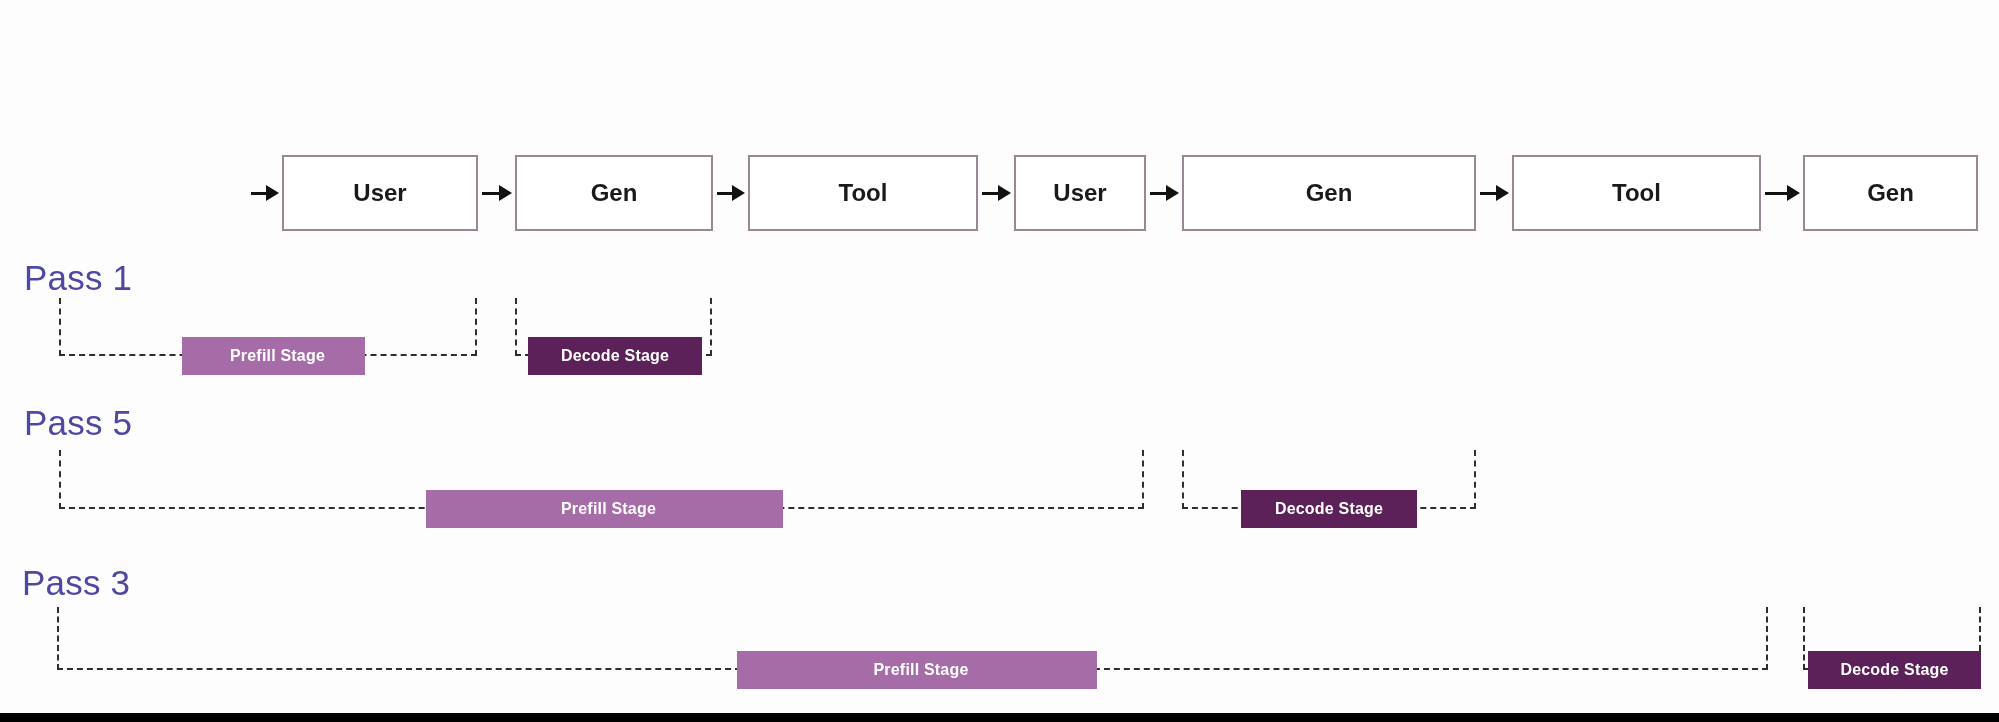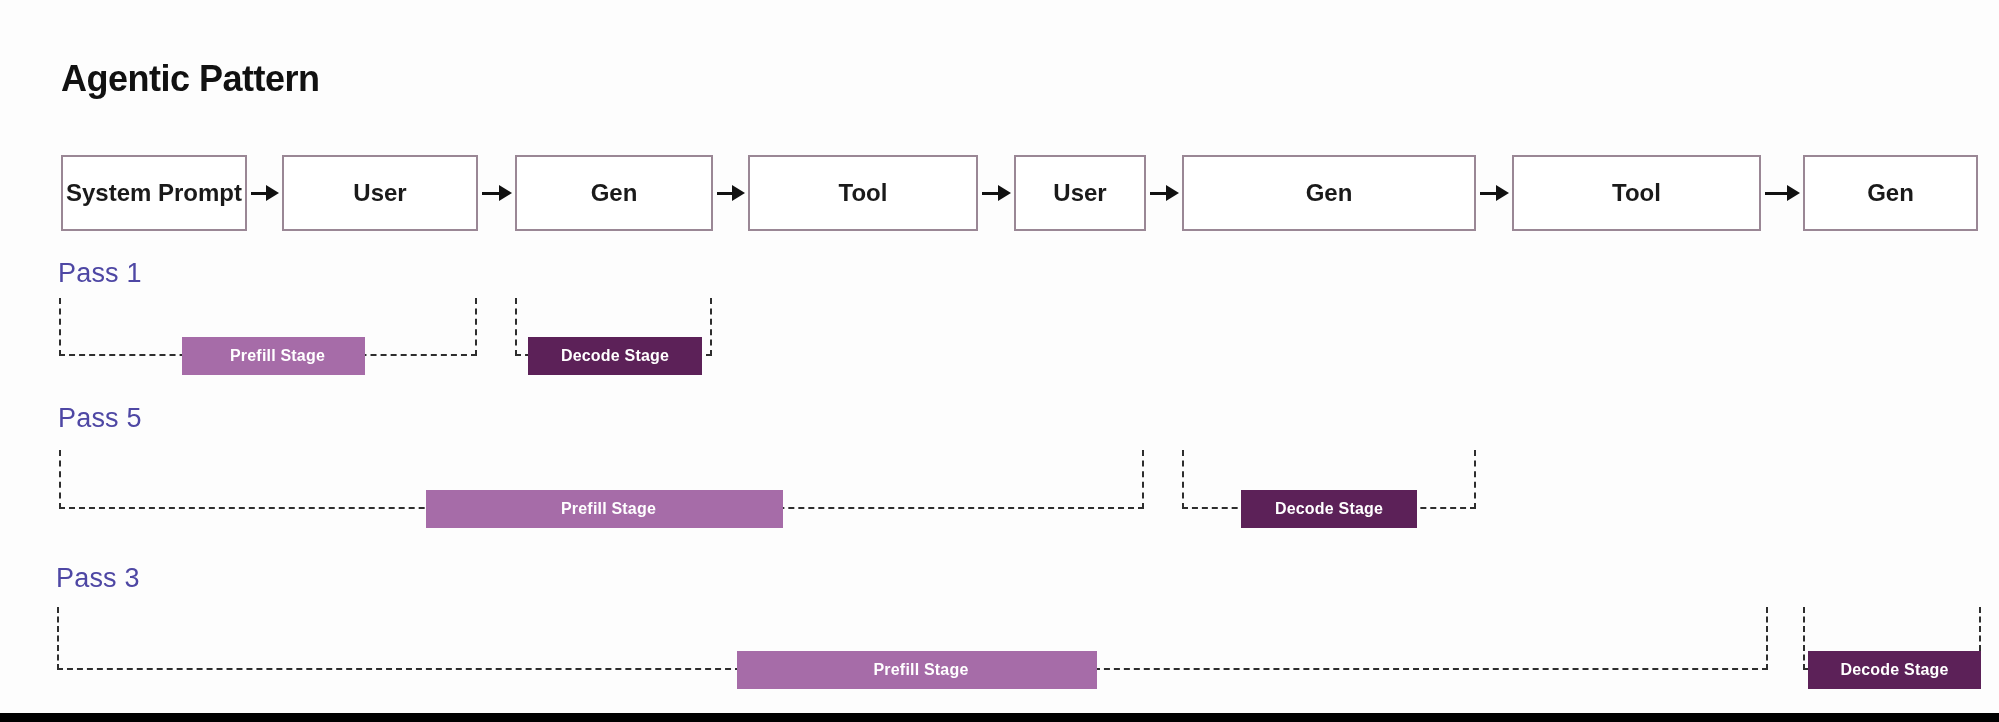--- a/index.html
+++ b/index.html
@@ -21,22 +21,22 @@
   .arrow-line{
     position:absolute;left:0;right:11px;top:8px;height:3px;
     background:var(--arrow,#111);display:block;
   }
   .arrow-head{
     position:absolute;right:0;top:1px;width:0;height:0;display:block;
     border-left:13px solid var(--arrow,#111);
     border-top:8px solid transparent;border-bottom:8px solid transparent;
   }
   .pass-label{
-    position:absolute;font-size:27px;font-weight:500;
-    color:var(--pass-label,#4e47a4);letter-spacing:0.2px;margin-left:34px;
+    position:absolute;font-size:35px;font-weight:500;
+    color:var(--pass-label,#4e47a4);letter-spacing:0.2px;
   }
   .bracket{
     position:absolute;box-sizing:border-box;
     border-left:2px dashed var(--dash,#2e2e2e);
     border-right:2px dashed var(--dash,#2e2e2e);
     border-bottom:2px dashed var(--dash,#2e2e2e);
   }
   .stage-bar{
     position:absolute;height:38px;display:flex;align-items:center;justify-content:center;
     color:#fff;font-size:16px;font-weight:700;letter-spacing:0.2px;z-index:5;
@@ -45,25 +45,21 @@
   .stage-bar.decode{background:var(--decode,#5c2158);}
   .bottom-bar{
     position:absolute;left:0;top:713px;width:100%;height:9px;
     background:var(--bottom-bar,#000);
   }
 </style>
 </head>
 <body>
 
 <div class="canvas" id="canvas">
-  <div class="title">Agentic Pattern</div>
   <div class="bottom-bar"></div>
-<div class="flow-box" style="left: 61px; top: 155px; width: 186px; height: 76px;">
-      <span>System Prompt</span>
-    </div>
     <div class="arrow" style="left: 251px; width: 28px; top: 184px;">
       <i class="arrow-line"></i>
       <i class="arrow-head"></i>
     </div>
     <div class="flow-box" style="left: 282px; top: 155px; width: 196px; height: 76px;">
       <span>User</span>
     </div>
     <div class="arrow" style="left: 482px; width: 30px; top: 184px;">
       <i class="arrow-line"></i>
       <i class="arrow-head"></i>

